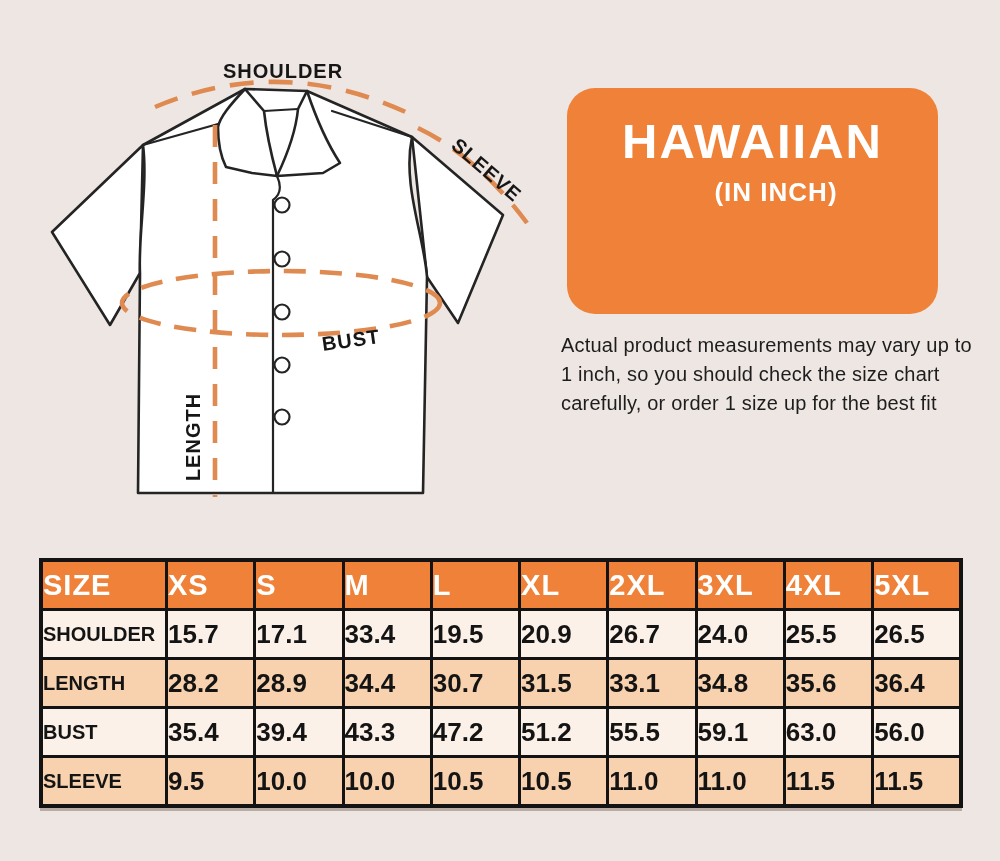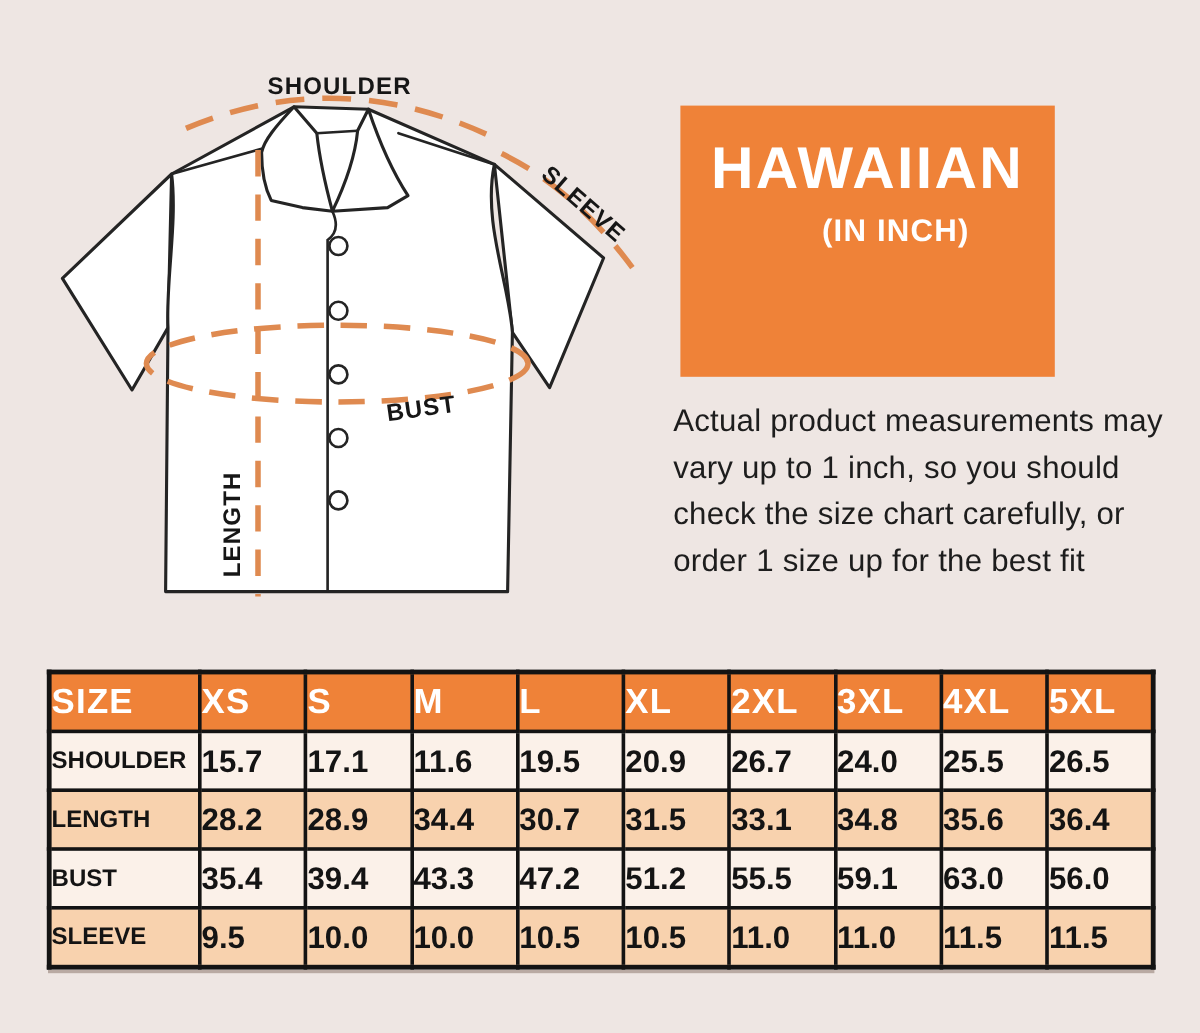--- a/index.html
+++ b/index.html
@@ -15,32 +15,32 @@
   .outline{fill:#ffffff;stroke:#242424;stroke-width:2.6;stroke-linejoin:round;stroke-linecap:round;}
   .seam{fill:none;stroke:#242424;stroke-width:2.2;stroke-linecap:round;}
   .dash{fill:none;stroke:var(--dash,#DF8A50);stroke-width:4.6;}
   .diagram-label{
     font-family:"Liberation Sans",sans-serif;
     font-weight:700;fill:#161616;letter-spacing:1px;
   }
 
   
   .title-box{
-    position:absolute;left:567px;top:88px;width:312px;height:226px;
+    position:absolute;left:567px;top:88px;width:371px;height:226px;
     background:var(--accent,#EF8238);color:#fff;text-align:center;
-    box-sizing:border-box;padding-top:25px;
+    box-sizing:border-box;padding-top:25px;border-radius:28px;
   }
   .title-line{font-size:49px;font-weight:700;line-height:57px;letter-spacing:2px;}
   .subtitle{font-size:33px;font-weight:700;letter-spacing:2px;margin-top:13px;}
   .unit{font-size:26px;font-weight:700;letter-spacing:1px;margin-top:7px;padding-left:47px;}
 
   
   .note{
     position:absolute;left:561px;top:331px;width:412px;margin:0;
-    font-size:26px;line-height:39px;color:#1d1d1d;letter-spacing:0.2px;
+    font-size:20px;line-height:29px;color:#1d1d1d;letter-spacing:0.2px;
   }
 
   
   table.size-table{
     position:absolute;left:39px;top:558px;width:924px;
     border-collapse:collapse;table-layout:fixed;
     border:4px solid var(--table-border,#131313);
     box-shadow:0 4px 0 -1px #b9aaa3;
   }
   .size-table th,.size-table td{
@@ -120,21 +120,21 @@
           <th>3XL</th>
           <th>4XL</th>
           <th>5XL</th>
         </tr>
     </thead>
     <tbody id="table-body">
         <tr>
           <td class="row-label">SHOULDER</td>
           <td>15.7</td>
           <td>17.1</td>
-          <td>11.6</td>
+          <td>33.4</td>
           <td>19.5</td>
           <td>20.9</td>
           <td>26.7</td>
           <td>24.0</td>
           <td>25.5</td>
           <td>26.5</td>
         </tr>
         <tr>
           <td class="row-label">LENGTH</td>
           <td>28.2</td>

